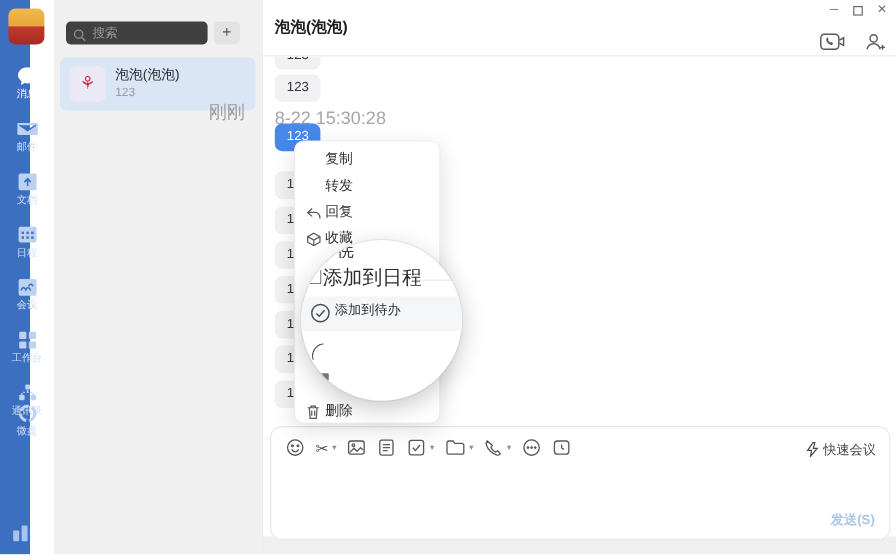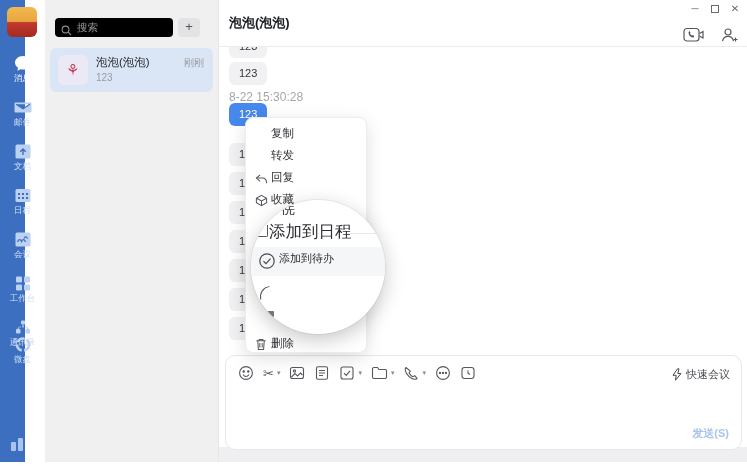--- a/index.html
+++ b/index.html
@@ -14,54 +14,54 @@
   .nav-item { position:absolute; left:0; width:45px; height:44px; text-align:center; cursor:pointer; }
   .nav-item .nicon { display:block; margin:2px auto 1px; width:20px; height:19px; }
   .nav-item .nlabel { display:block; font-size:8.5px; color:#cfe0f6; line-height:9px; }
   .nav-item.active .nlabel { color:#ffffff; }
   .nav-ico { fill:#bcd2f0; stroke:none; }
   .nav-item.active .nav-ico { fill:#ffffff; }
   .bottom-icon { position:absolute; left:7px; top:434px; width:22px; height:20px; }
 
   
   .chatlist { position:absolute; left:45px; top:0; width:173px; height:462px; background:#f0f0f1; }
-  .search-box { position:absolute; left:10px; top:18px; width:118px; height:19px; background:#000000;
+  .search-box { position:absolute; left:10px; top:18px; width:118px; height:19px; background:#404040;
     border-radius:4px; display:flex; align-items:center; padding:0 6px;text-align:right; }
   .search-box .sglyph { width:11px; height:11px; margin-right:5px; flex:0 0 auto; }
   .search-box .ph { font-size:10.5px; color:#9a9a9e; }
   .add-btn { position:absolute; left:133px; top:18px; width:22px; height:19px; background:#e3e3e6;
     border-radius:4px; color:#555; font-size:13px; line-height:18px; text-align:center; cursor:pointer; }
   .conv { position:absolute; left:5px; top:48px; width:163px; height:44px; background:#dae6f6;
     border-radius:6px; cursor:pointer; }
   .conv .cavatar { position:absolute; left:8px; top:7px; width:30px; height:30px; border-radius:6px;
     background:#ebe9f5; text-align:center; }
   .conv .cavatar span { font-size:15px; line-height:30px; color:#c23b50; }
   .conv .ctitle { position:absolute; left:46px; top:7px; font-size:11.5px; color:#26282c; }
   .conv .cpreview { position:absolute; left:46px; top:24px; font-size:10px; color:#9a9a9e; }
-  .conv .ctime { position:absolute; right:9px; top:8px; font-size:10px; color:#9a9a9e; }
+  .conv .ctime { position:absolute; right:9px; top:36px; font-size:15px; color:#9a9a9e; }
 
   
   .chat { position:absolute; left:218px; top:0; width:529px; height:462px; background:#fff;
     border-left:1px solid #e6e6e8; }
   .chat-header { position:absolute; left:0; top:0; right:0; height:47px; background:#fff;
     border-bottom:1px solid #ececee; z-index:2; }
   .chat-title { position:absolute; left:10px; top:14px; font-size:13px; font-weight:bold; color:#1b1d21; }
   .winctl { position:absolute; top:0; right:2px; display:flex; }
   .winctl .wbtn { width:20px; height:17px; display:flex; align-items:center; justify-content:center;
     color:#6a6a6e; cursor:pointer; font-size:10px; }
   .wmax { width:8px; height:8px; border:1px solid #6a6a6e; }
   .hdr-icons { position:absolute; top:27px; right:8px; display:flex; gap:15px; }
   .hdr-icons svg { cursor:pointer; }
 
   
   .messages { position:absolute; left:0; top:47px; right:0; height:308px; overflow:hidden; z-index:1; }
   .bubble { position:absolute; left:10px; display:inline-block; background:#f1f1f3; color:#34363a;
     border-radius:6px; padding:6px 10px; font-size:11px; line-height:11px; }
   .bubble.selected { background:#4688ec; color:#fff; }
-  .m-ts { position:absolute; left:10px; font-size:12px; color:#a6a6aa; }
+  .m-ts { position:absolute; left:10px; font-size:15px; color:#a6a6aa; }
 
   
   .ctx-menu { position:absolute; left:26px; top:117px; width:122px; height:236px; background:#fff;
     border:1px solid #ededf0; border-radius:8px; z-index:5;
     box-shadow:0 5px 18px rgba(0,0,0,.13); }
   .mi { position:absolute; left:0; width:120px; height:22px; line-height:22px; font-size:11.5px;
     color:#2e3034; padding-left:25px; cursor:pointer; }
   .mi .micon { position:absolute; left:9px; top:4px; width:13px; height:13px; }
   .mi svg { stroke:#55575c; fill:none; stroke-width:1.1; }
 

